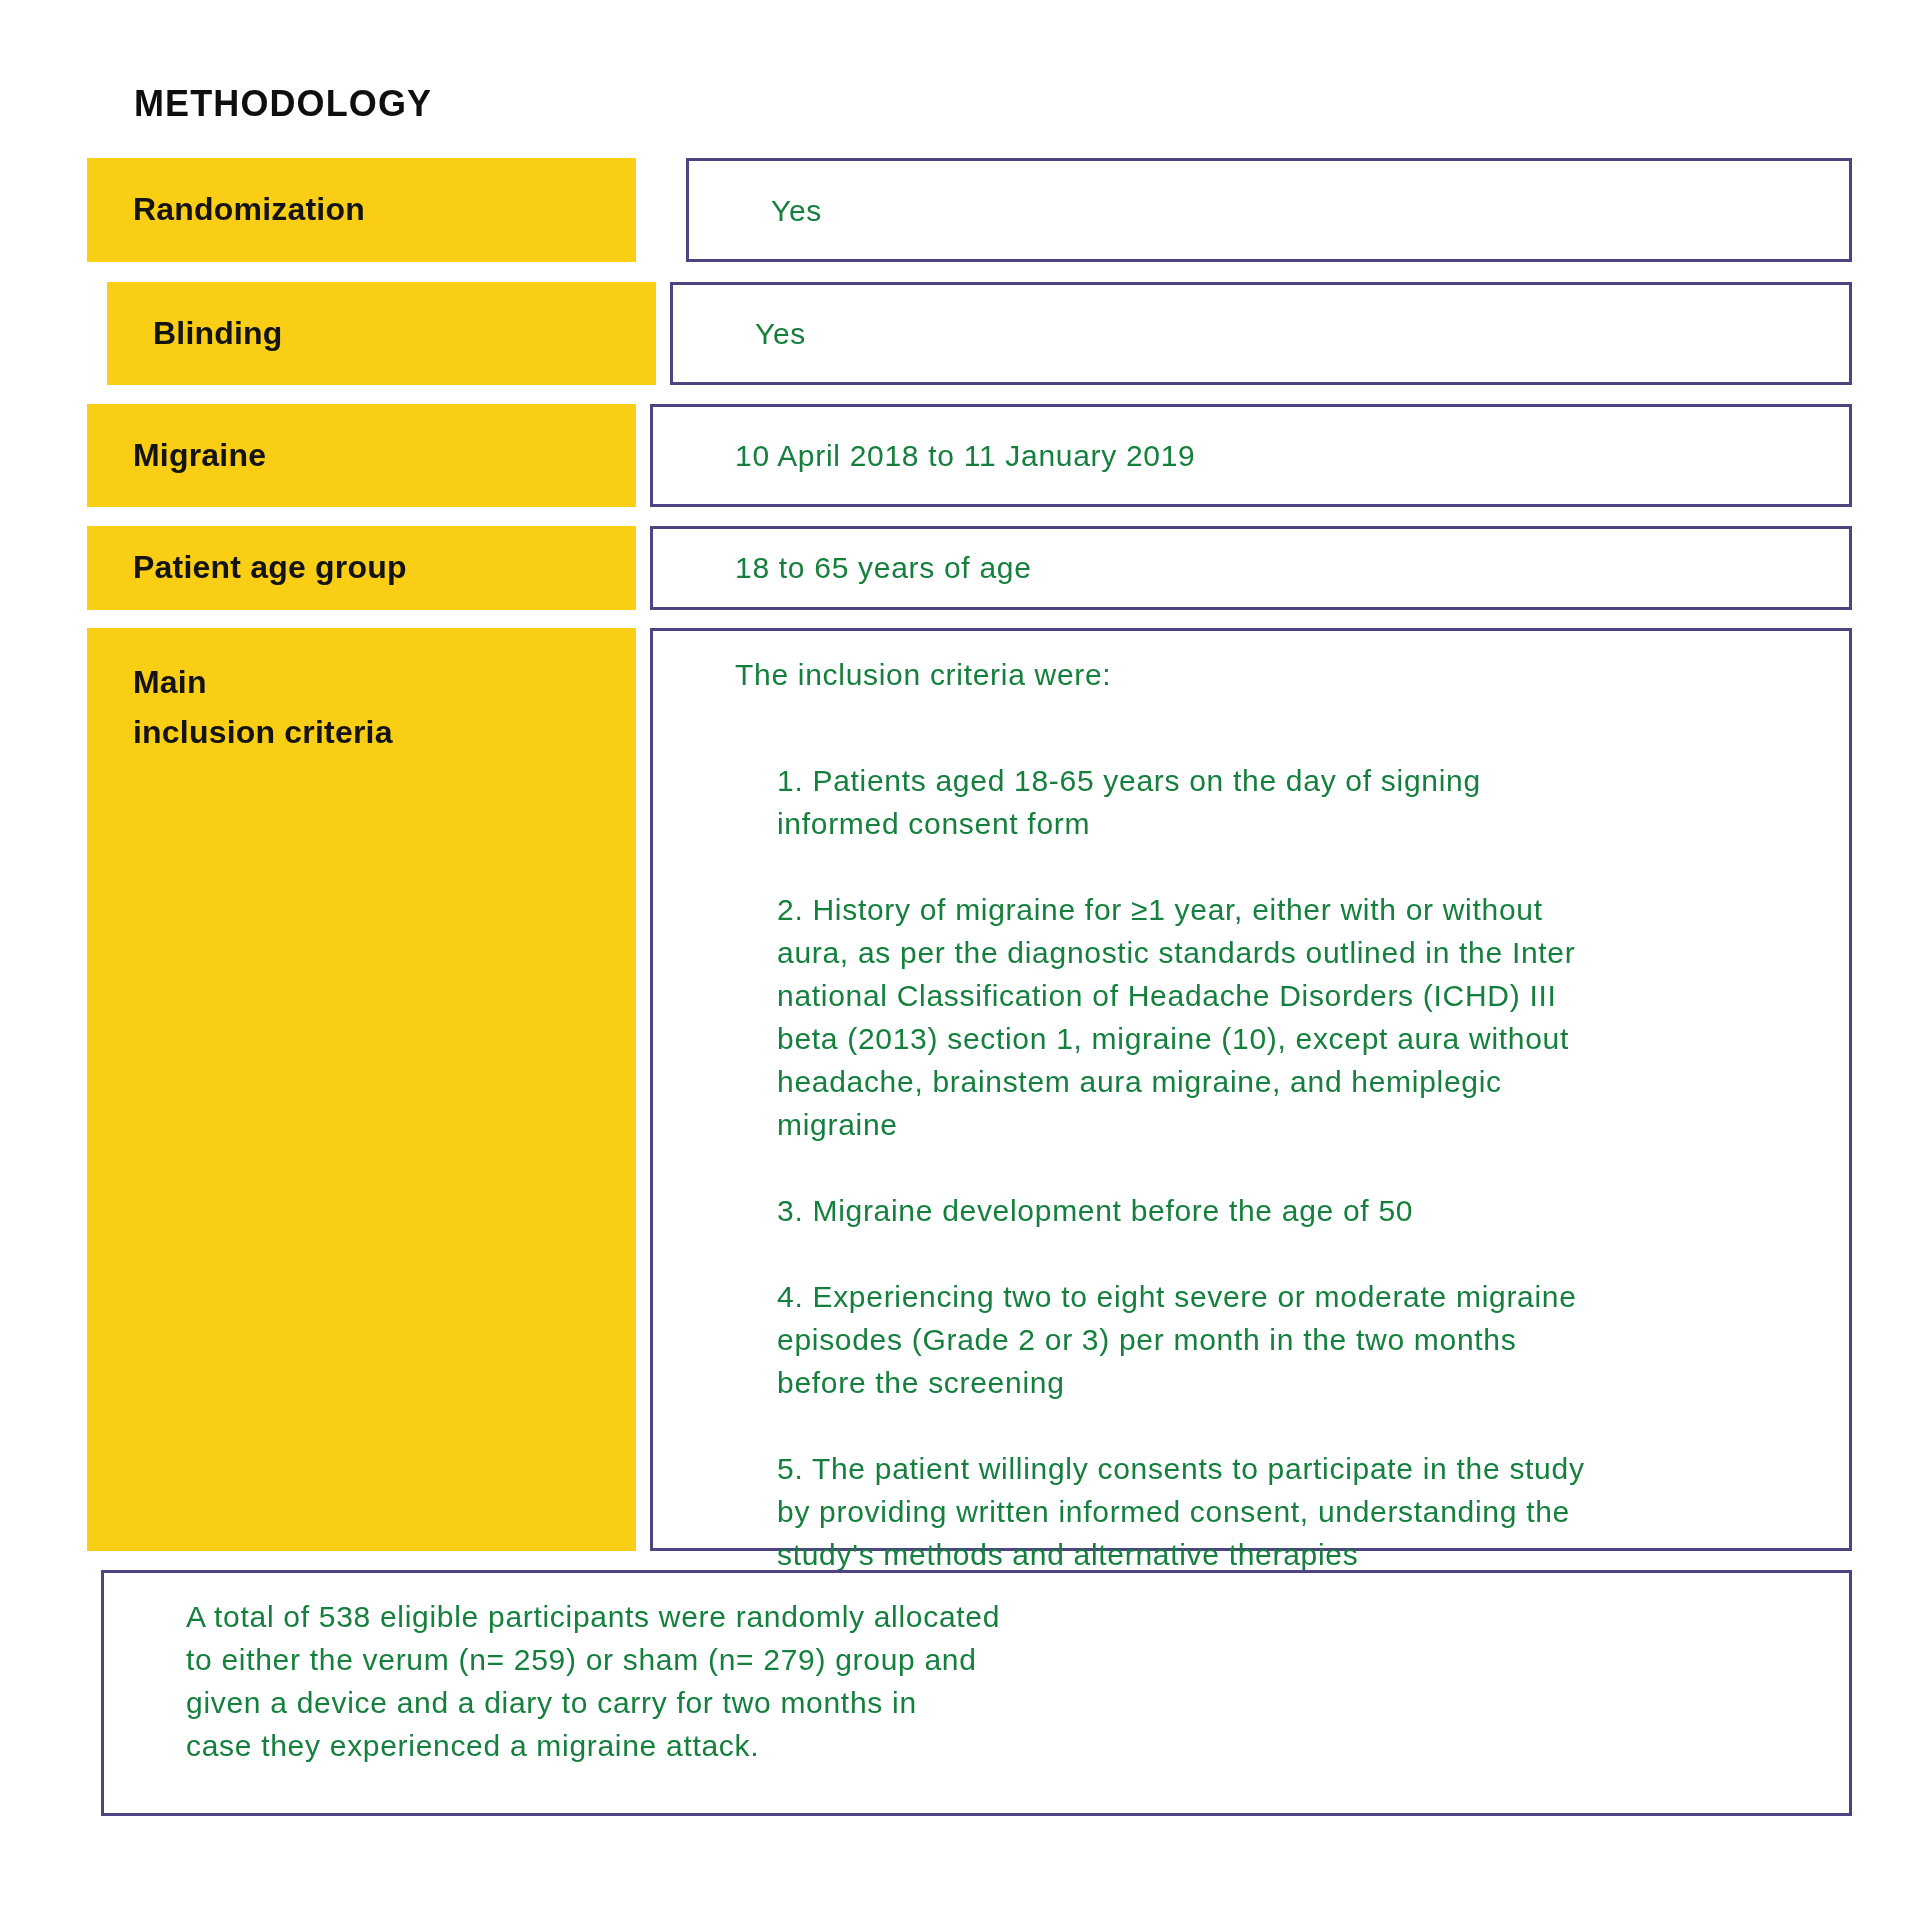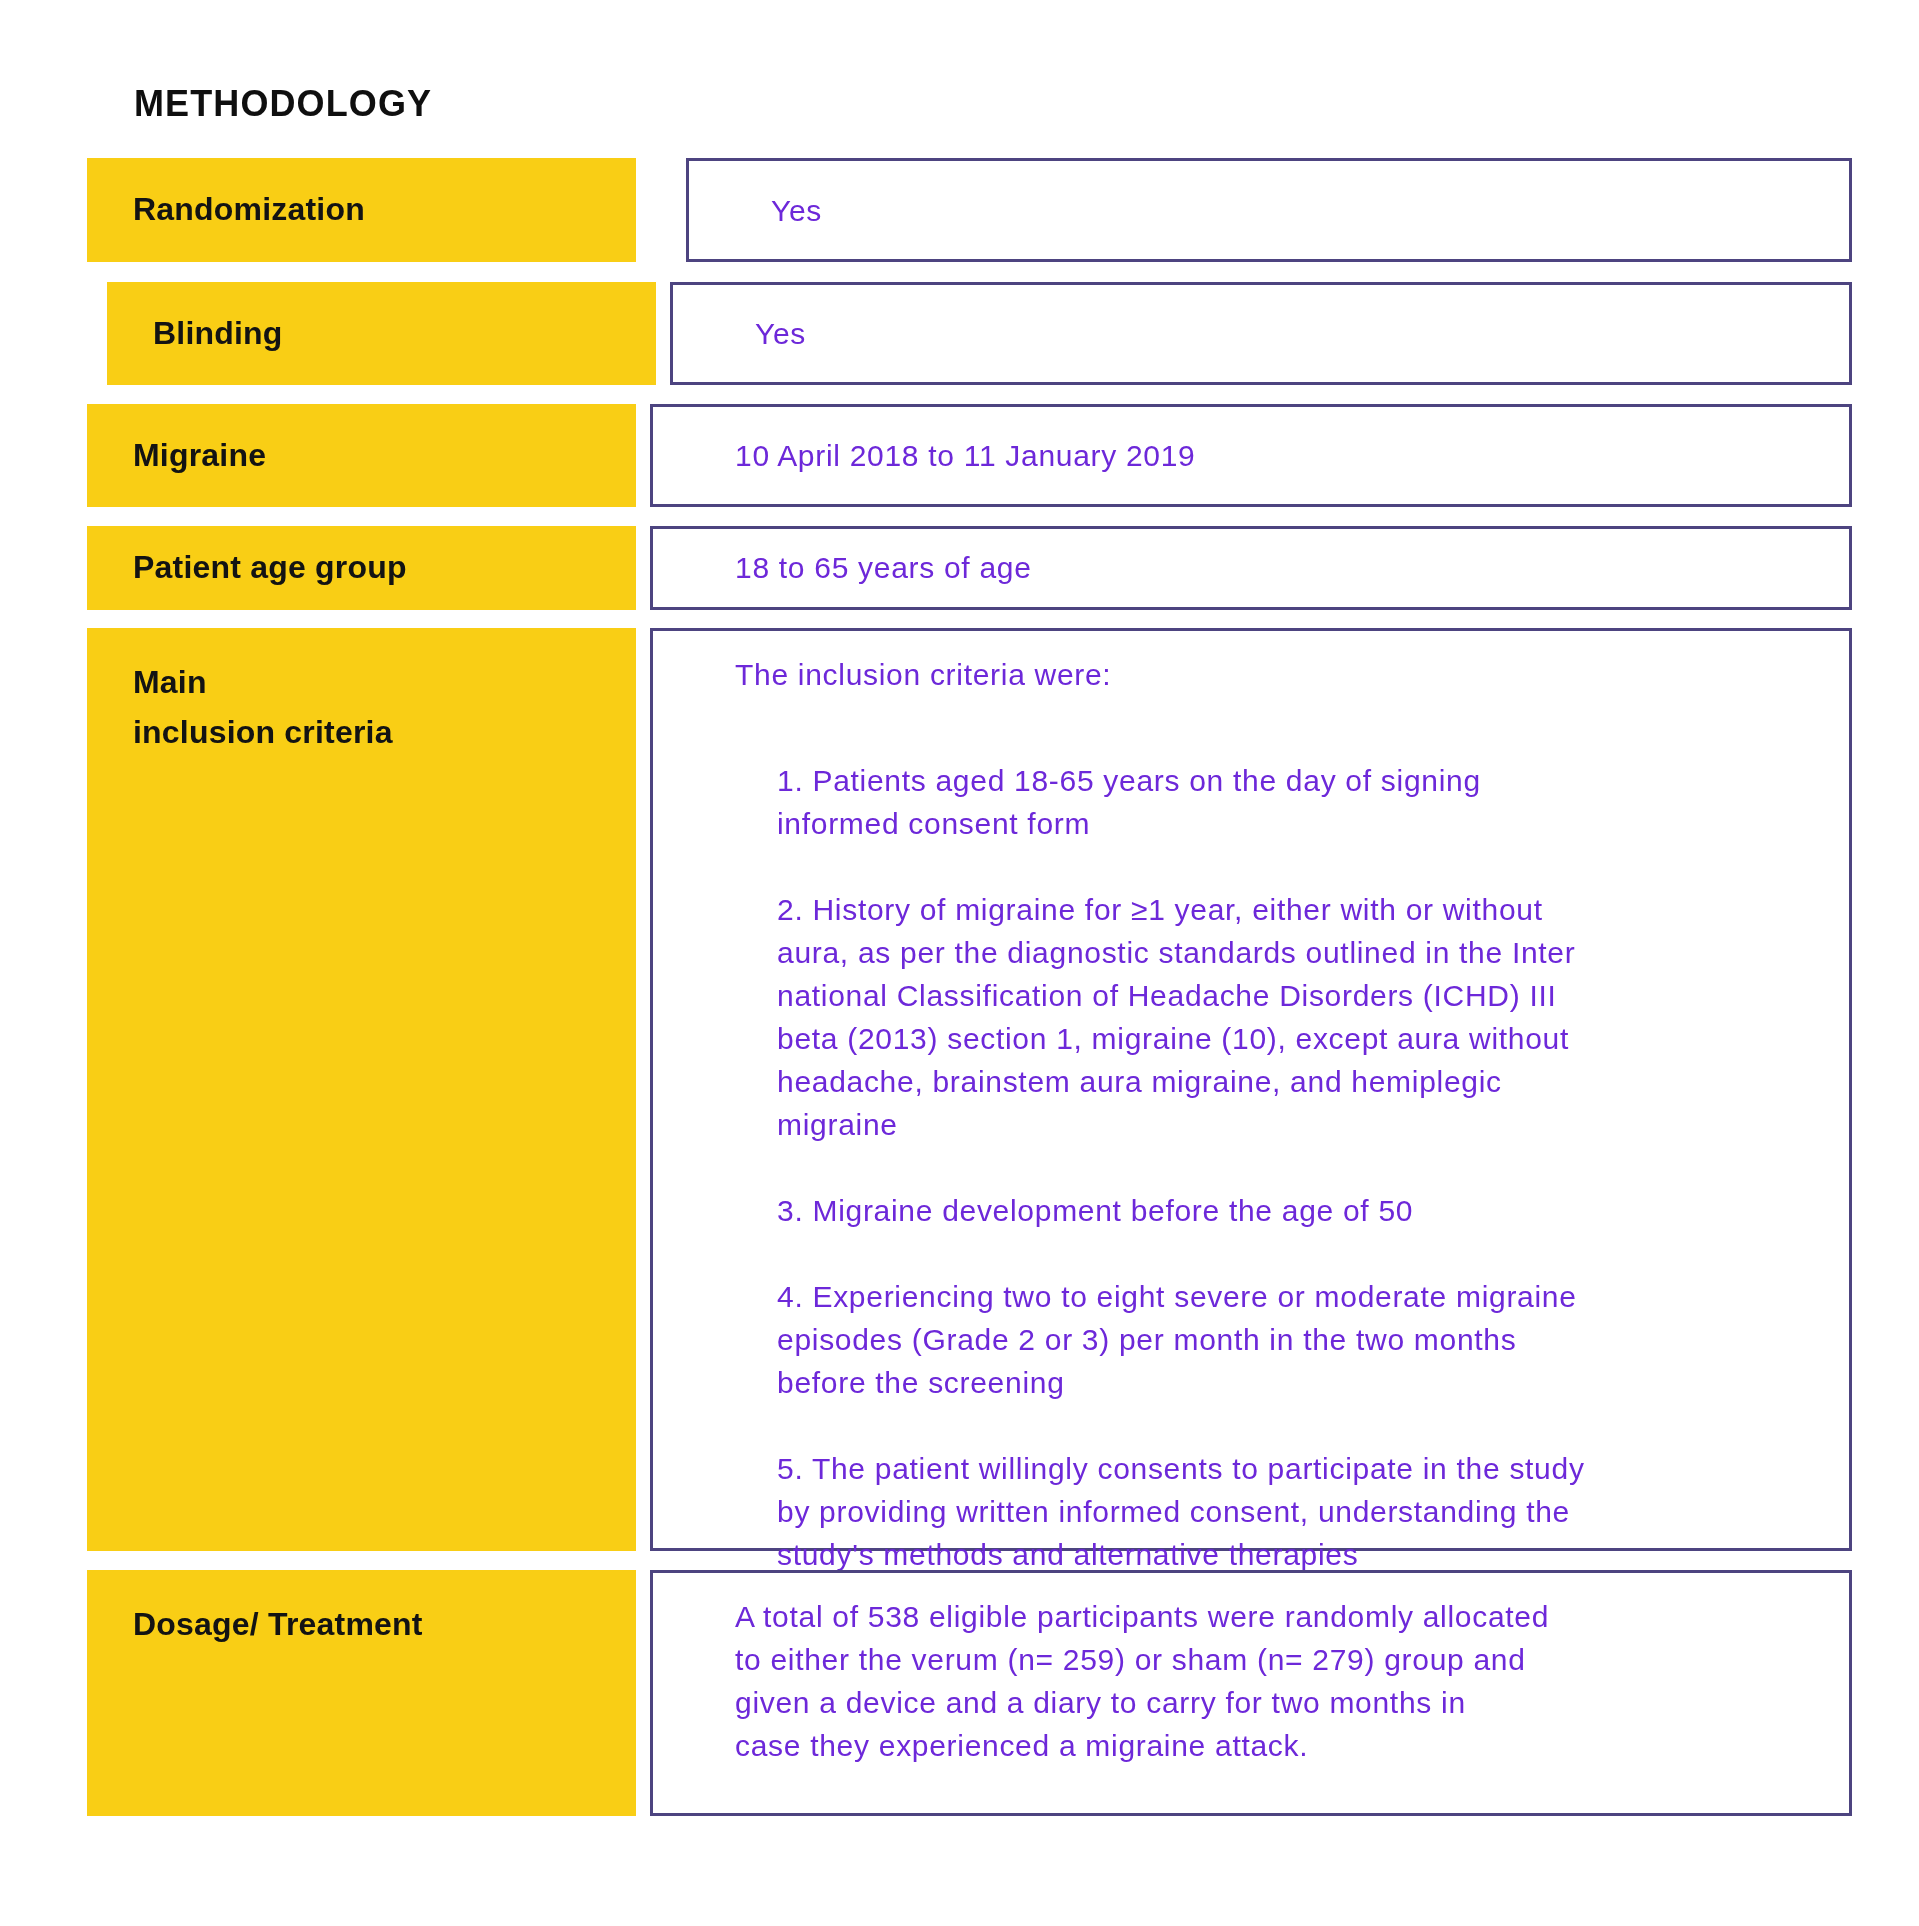--- a/index.html
+++ b/index.html
@@ -57,21 +57,21 @@
   .value-cell{
     flex:1;
     margin-left:14px;
     background:#ffffff;
     border:3.7px solid #4D4480;
     box-sizing:border-box;
     padding-left:82px;
     padding-right:37px;
     font-size:30px;
     font-weight:400;
-    color:#6d28d9;
+    color:#15803d;
     letter-spacing:0.7px;
     line-height:43px;
     display:flex;
     flex-direction:column;
     justify-content:center;
     white-space:pre-line;
   }
   .value-cell.top-align{
     justify-content:flex-start;
     padding-top:22px;
@@ -141,21 +141,20 @@
 by providing written informed consent, understanding the
 study's methods and alternative therapies</div>
           <div class="criteria-item">6. The patient can read and comprehend the written data
 (Adverse event reporting form, paper diary and instruction
 sheet)</div>
         </div>
       </div>
     </div>
 
     <div class="row h330">
-      <div class="label-cell top-align">Dosage/ Treatment</div>
       <div class="value-cell top-align">A total of 538 eligible participants were randomly allocated
 to either the verum (n= 259) or sham (n= 279) group and
 given a device and a diary to carry for two months in
 case they experienced a migraine attack.</div>
     </div>
 
   </div>
 </div>
 
 

